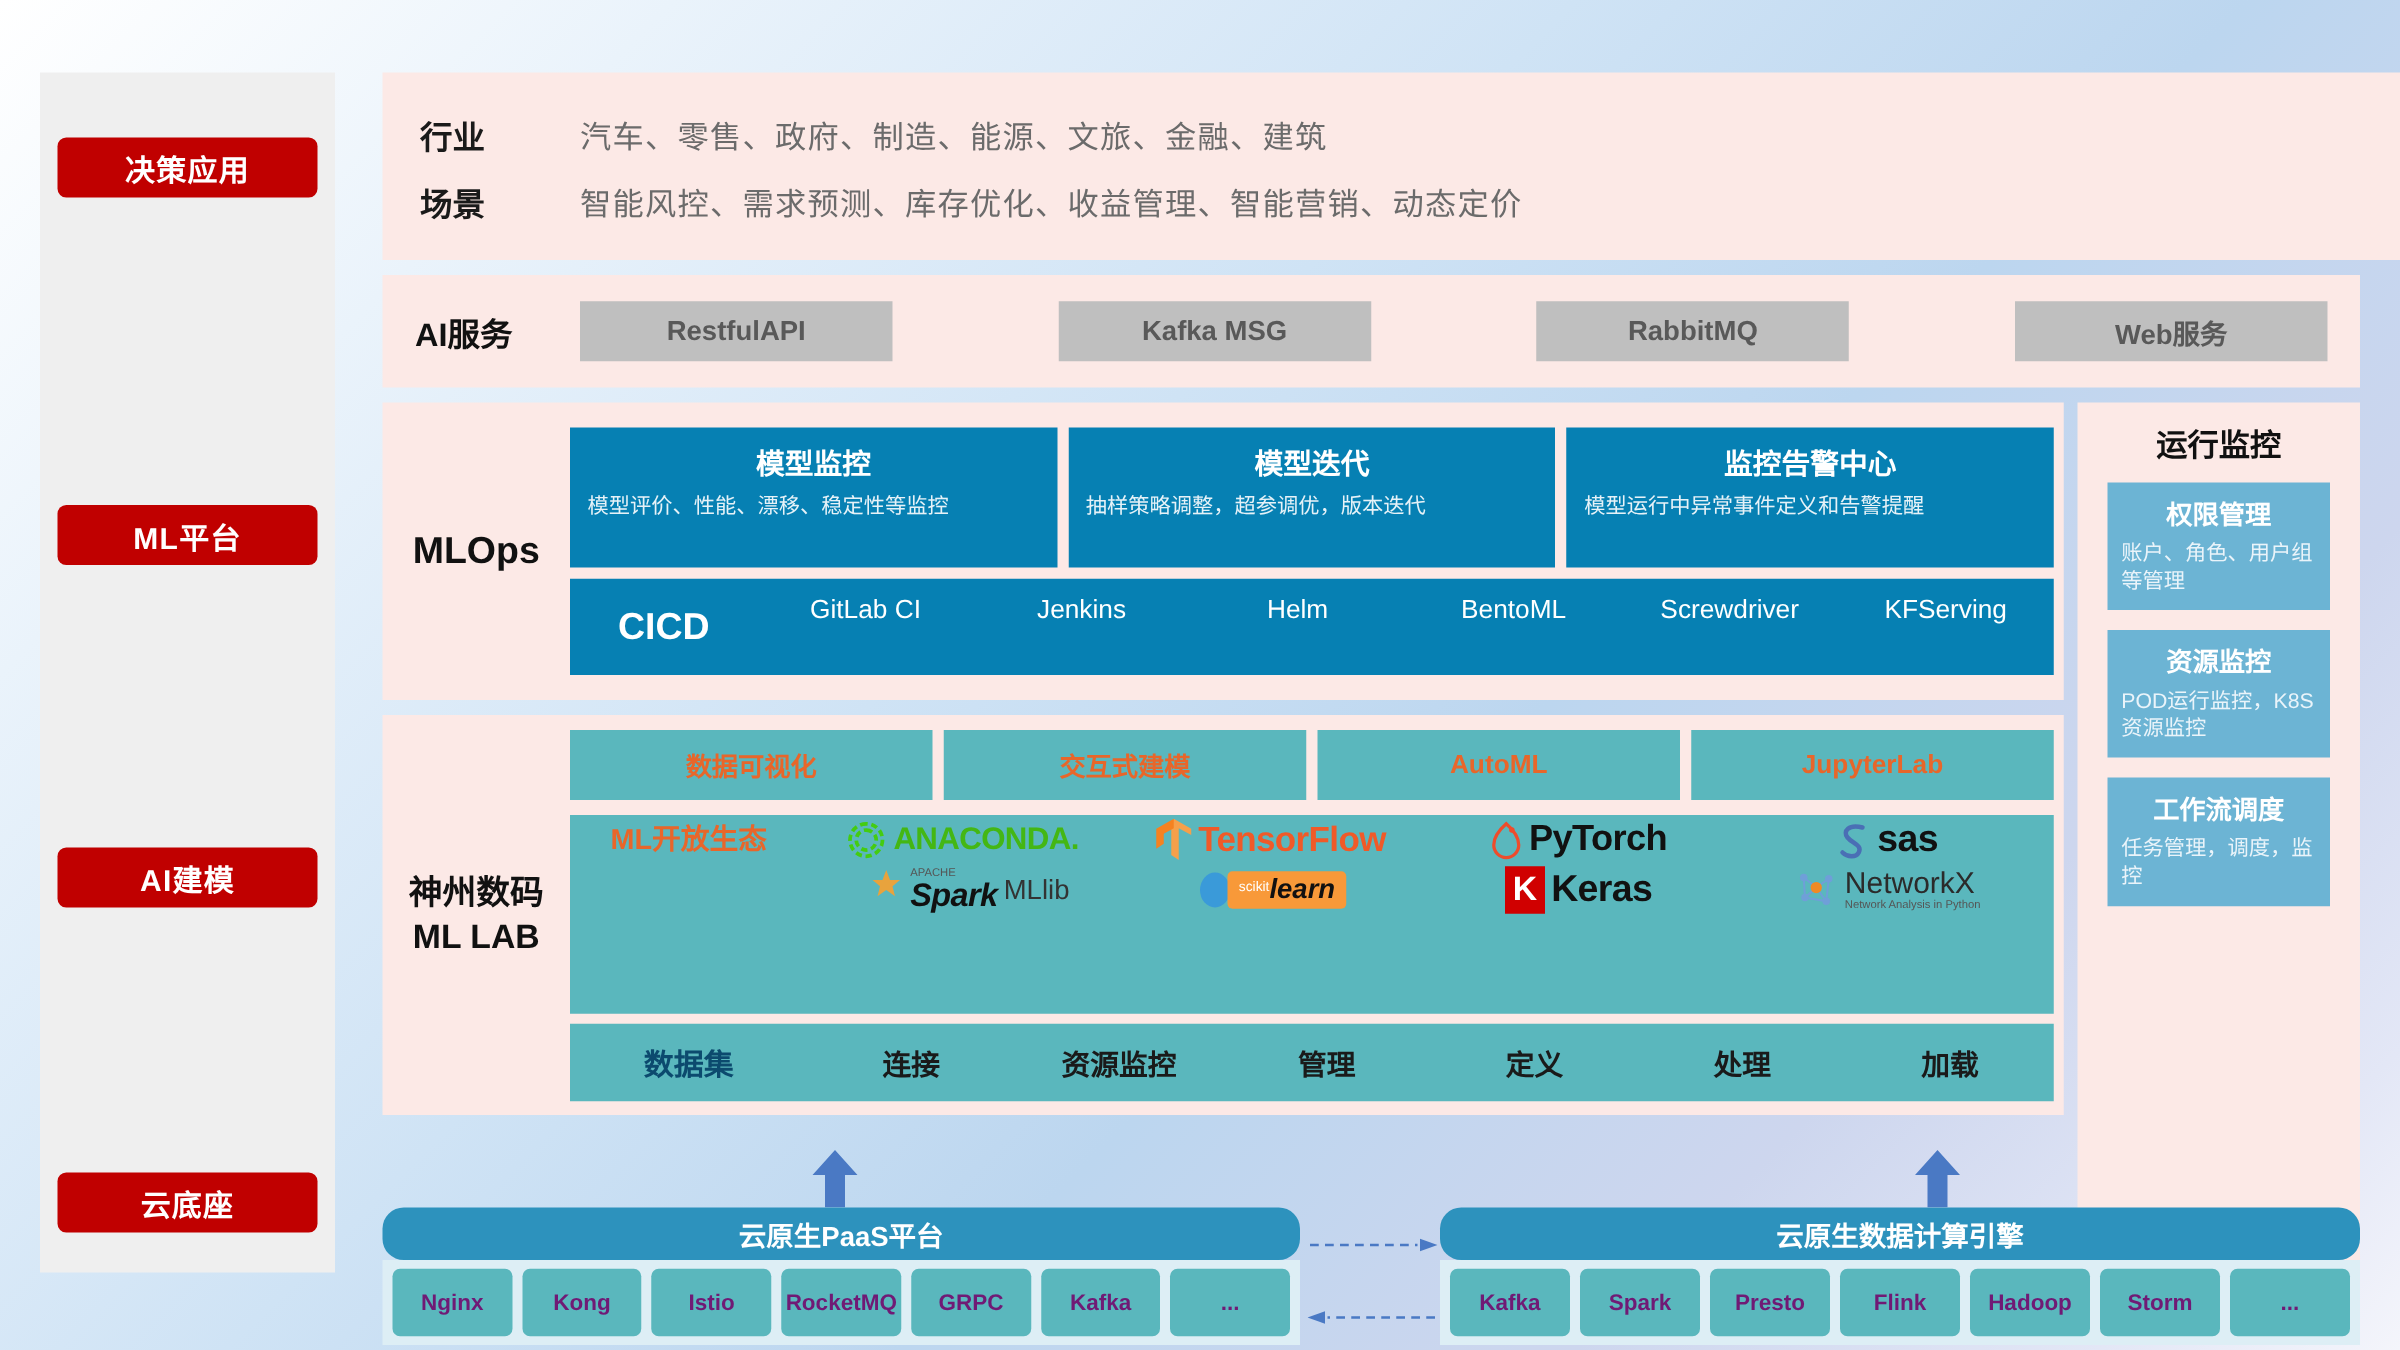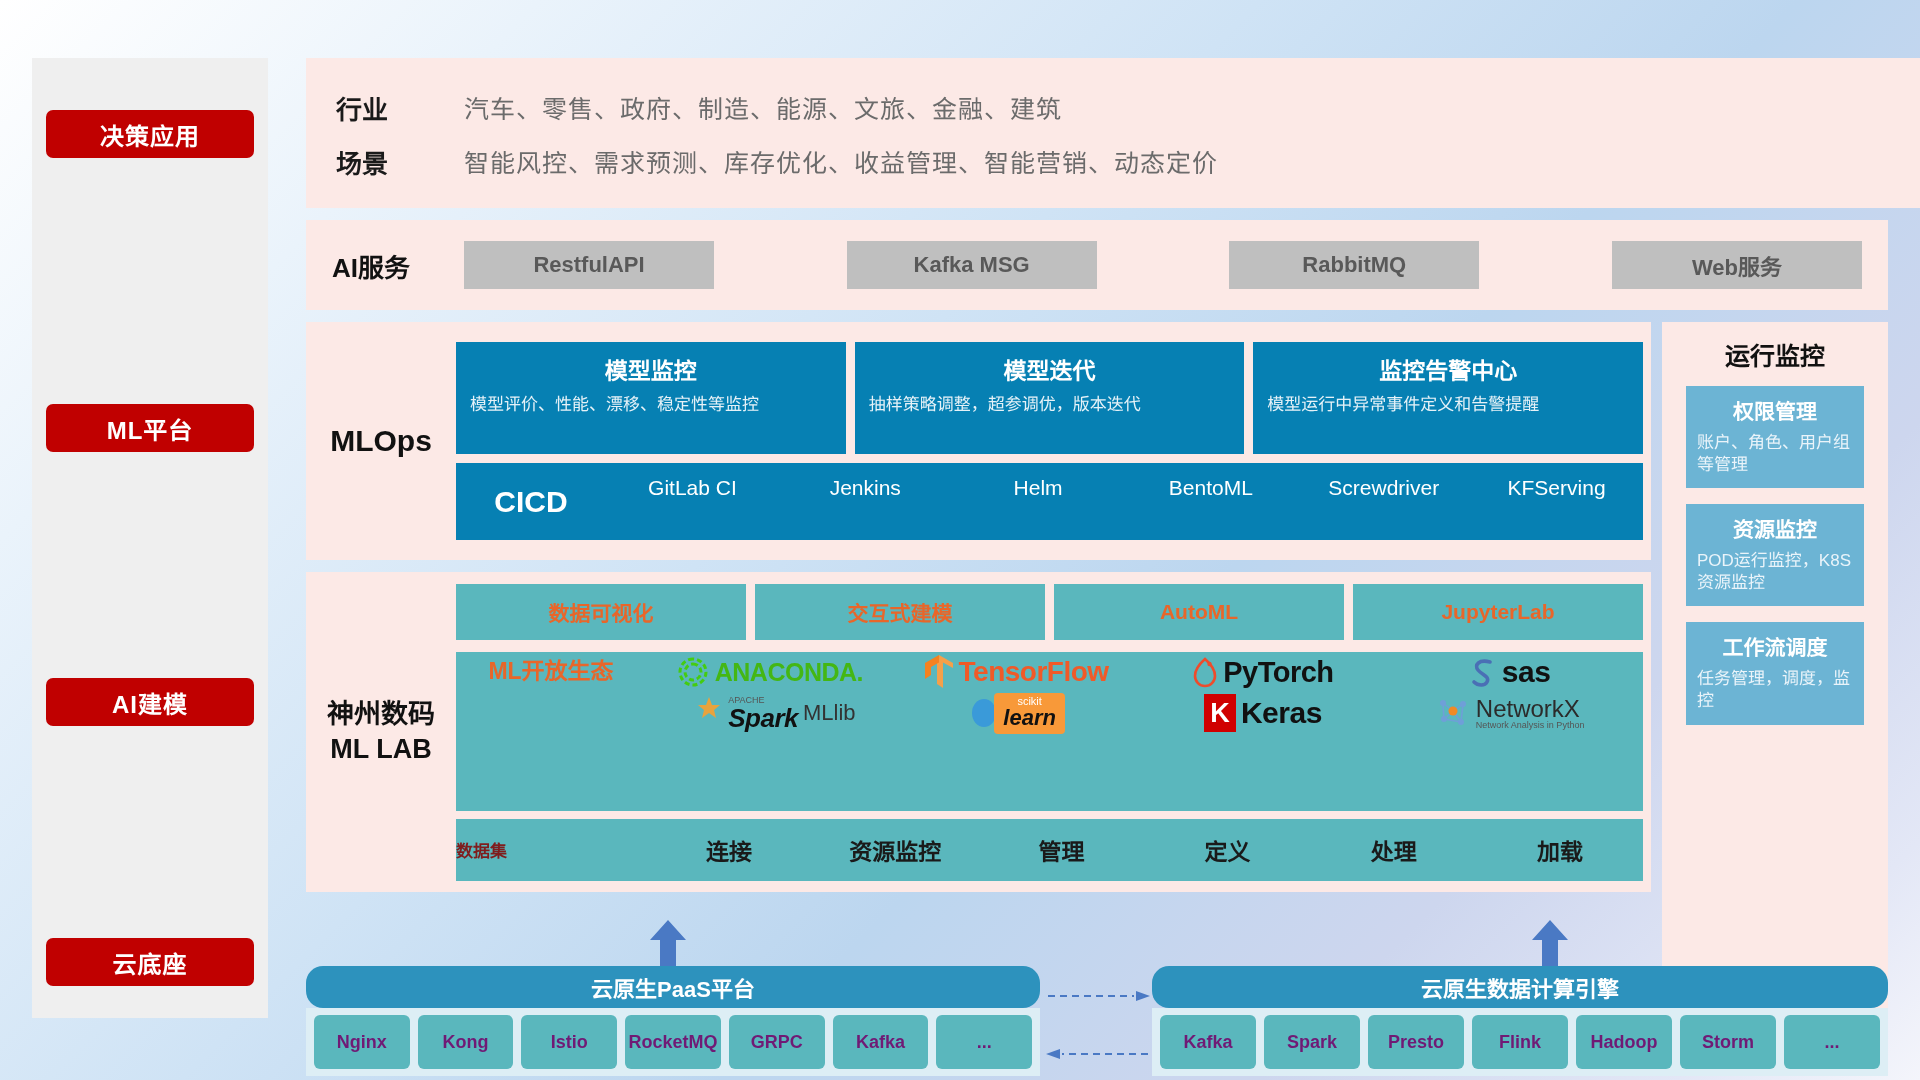--- a/index.html
+++ b/index.html
@@ -79,21 +79,21 @@
   .tool-chip {
     flex: 1; height: 56px; background: #5ab7bd; color: #e8662a;
     font-size: 21px; font-weight: bold;
     display: flex; align-items: center; justify-content: center;
   }
   .eco-box { margin-top: 12px; background: #5ab7bd; height: 159px; display: flex; align-items: flex-start; }
   .eco-label { width: 190px; text-align: center; color: #e8662a; font-size: 23px; font-weight: bold; }
   .eco-logos { flex: 1; display: grid; grid-template-columns: repeat(4, 1fr); grid-template-rows: 1fr 1fr;
                align-items: center; justify-items: center; padding-right: 10px; }
   .ds-bar { margin-top: 8px; background: #5ab7bd; height: 62px; display: flex; align-items: center; }
-  .ds-title { width: 190px; text-align: left; color: #7f1d1d; font-size: 17px; font-weight: bold; }
+  .ds-title { width: 190px; text-align: center; color: #0c4a6e; font-size: 24px; font-weight: bold; }
   .ds-items { flex: 1; display: flex; font-weight: bold; }
   .ds-item { flex: 1; text-align: center; color: #1a1a1a; font-size: 23px; }
 
   
   #band-monitor { position: absolute; left: 1356px; top: 264px; width: 226px; height: 698px;
                   padding: 14px 24px; }
   #monitor-title { text-align: center; font-size: 25px; font-weight: bold; color: #111; margin-bottom: 14px; }
   .mon-card { background: #6cb4d4; color: #fff; padding: 9px 11px 12px 11px; margin-bottom: 16px; }
   .mon-card h5 { text-align: center; font-size: 21px; font-weight: bold; margin-bottom: 7px; }
   .mon-card p { font-size: 17px; line-height: 1.3; color: #eaf4fa; }
@@ -245,21 +245,21 @@
               <span class="sub-txt">APACHE</span>
               <span class="logo-txt" style="color:#111;font-size:26px;font-style:italic">Spark</span>
             </div>
             <span style="color:#333;font-size:22px">MLlib</span>
           </div>
 
           <div class="logo">
             <svg width="34" height="34" viewBox="0 0 34 34">
               <ellipse cx="17" cy="17" rx="12" ry="14" fill="#3a9ad9"></ellipse>
             </svg>
-            <div style="background:#f89939;padding:3px 9px 5px 9px;border-radius:4px;display:flex;flex-direction:column;align-items:center;line-height:1;margin-left:-12px">
+            <div style="background:#f89939;padding:3px 9px 5px 9px;border-radius:4px;display:flex;flex-direction:row;align-items:center;line-height:1;margin-left:-12px">
               <span style="font-size:11px;color:#fff">scikit</span>
               <span style="font-size:22px;color:#111;font-style:italic;font-weight:bold">learn</span>
             </div>
           </div>
 
           <div class="logo">
             <div style="background:#d00000;width:32px;height:38px;display:flex;align-items:center;justify-content:center">
               <span style="color:#fff;font-size:27px;font-weight:bold">K</span>
             </div>
             <span class="logo-txt" style="color:#111;font-size:30px">Keras</span>

